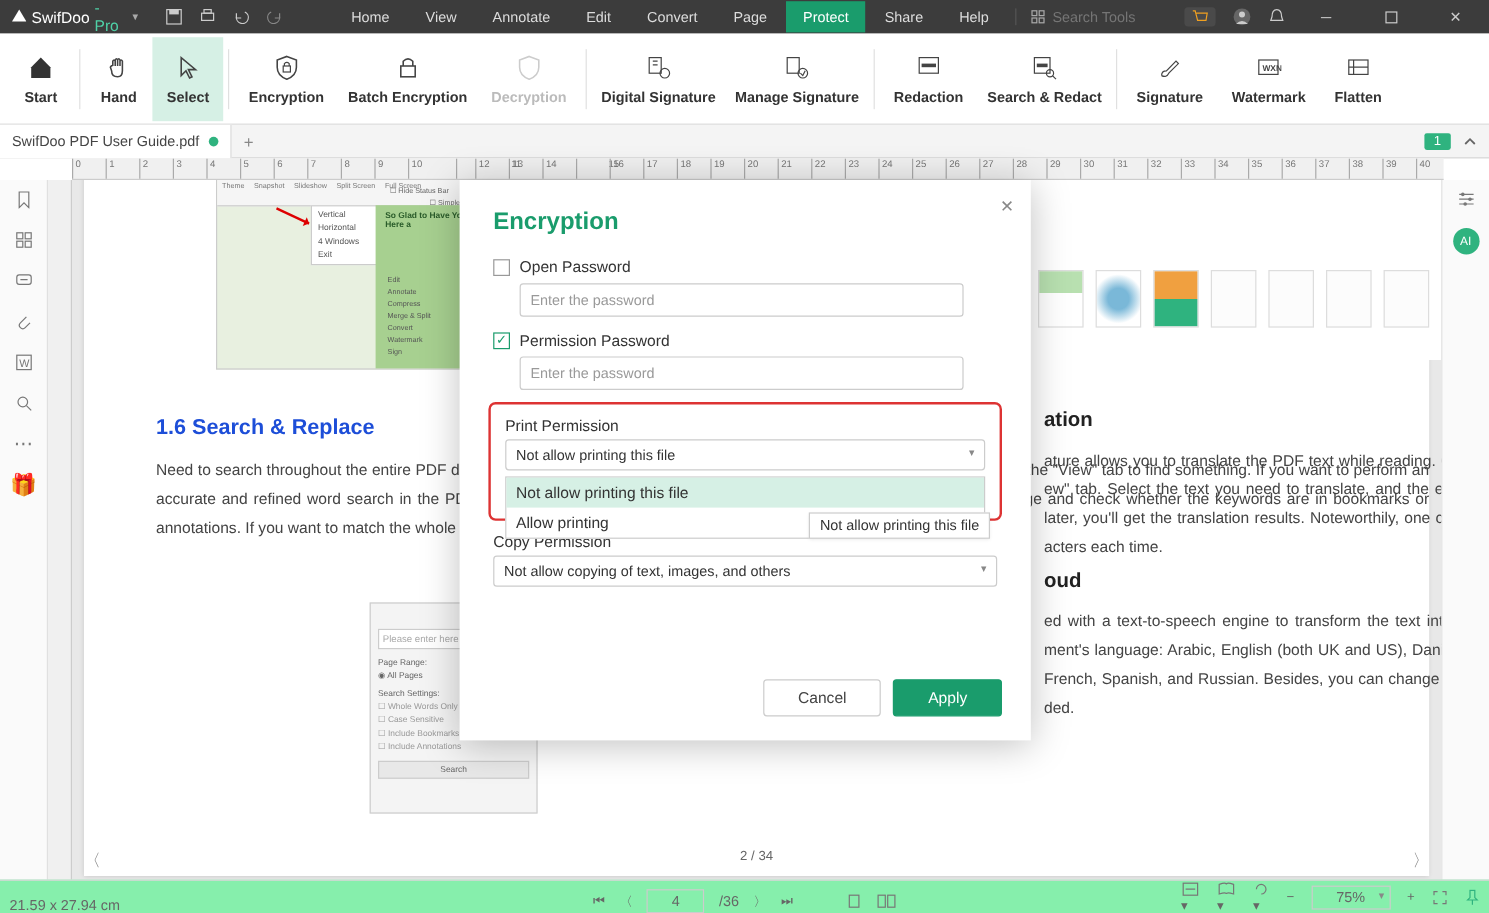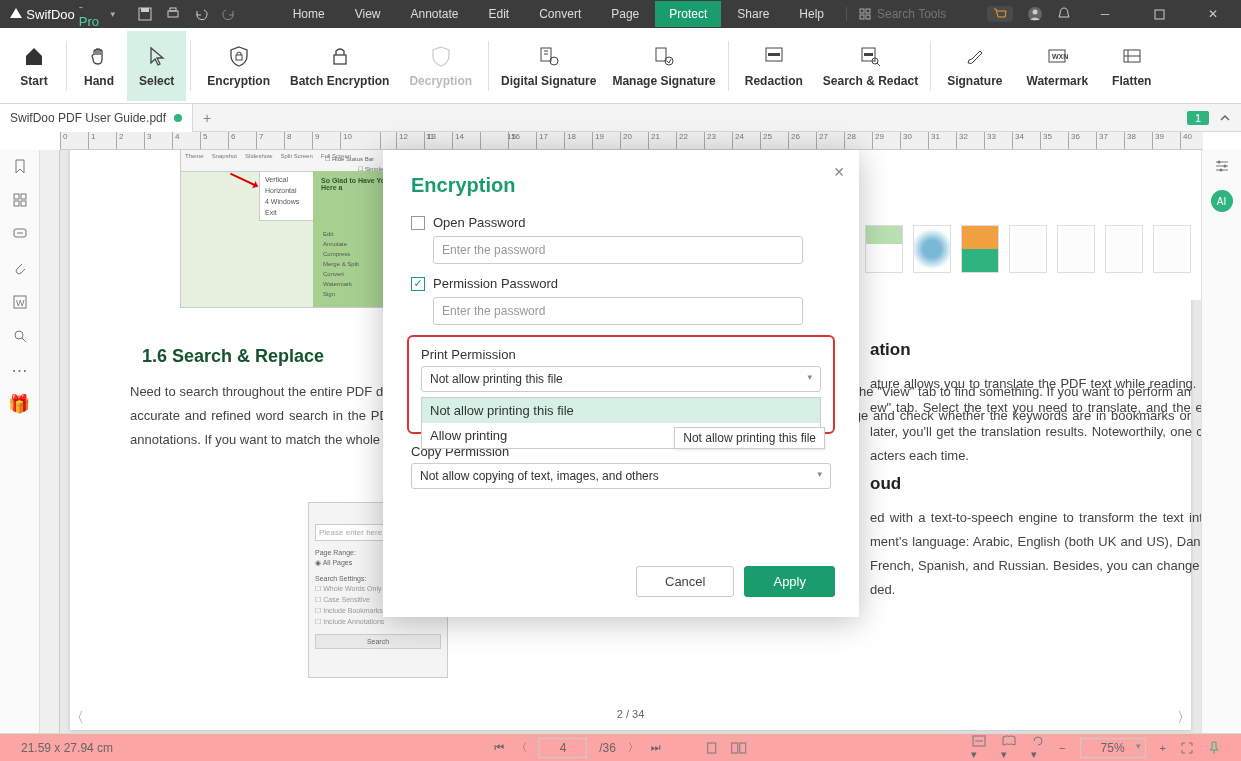--- a/index.html
+++ b/index.html
@@ -61,21 +61,21 @@
   .doc-img-left::before { content: ""; position: absolute; left: 0; top: 0; right: 0; height: 22px; background: #f5f5f5; border-bottom: 1px solid #ccc; }
   .doc-img-left .menu-popup { position: absolute; left: 78px; top: 22px; width: 58px; background: #fff; border: 1px solid #ccc; font-size: 7px; color: #555; padding: 2px; }
   .doc-img-left .menu-popup div { padding: 2px 3px; }
   .doc-img-left .green-area { position: absolute; left: 132px; top: 22px; right: 0; bottom: 0; background: #a7d090; }
   .doc-img-left .side-text { position: absolute; left: 140px; top: 28px; font-size: 7px; color: #2a5c2a; font-weight: bold; }
   .doc-img-left .text-list { position: absolute; left: 142px; top: 80px; font-size: 6px; color: #555; line-height: 10px; }
   .doc-img-left .red-arrow { position: absolute; left: 48px; top: 30px; width: 30px; height: 2px; background: #d00; transform: rotate(25deg); }
   .doc-img-left .red-arrow::after { content: ""; position: absolute; right: -4px; top: -3px; border: 4px solid transparent; border-left-color: #d00; }
   .doc-img-left .toolbar-icons { position: absolute; left: 4px; top: 4px; font-size: 6px; color: #777; display: flex; gap: 8px; }
   
-  .doc-section-title { position: absolute; left: 72px; top: 206px; font-size: 18px; font-weight: bold; color: #14532d; }
+  .doc-section-title { position: absolute; left: 60px; top: 206px; font-size: 18px; font-weight: bold; color: #1d4ed8; }
   .doc-body-text { position: absolute; left: 60px; top: 240px; right: 0; font-size: 13px; color: #444; line-height: 24px; text-align: justify; }
   
   .doc-section-title2 { position: absolute; left: 800px; top: 200px; font-size: 17px; font-weight: bold; color: #222; }
   .doc-body-text2 { position: absolute; left: 800px; top: 232px; width: 340px; font-size: 13px; color: #444; line-height: 24px; text-align: justify; }
   .doc-section-title3 { position: absolute; left: 800px; top: 334px; font-size: 17px; font-weight: bold; color: #222; }
   .doc-body-text3 { position: absolute; left: 800px; top: 366px; width: 340px; font-size: 13px; color: #444; line-height: 24px; text-align: justify; }
   
   .doc-searchbox { position: absolute; left: 238px; top: 362px; width: 140px; height: 176px; background: #f4f4f4; border: 1px solid #ccc; font-size: 8px; color: #666; padding: 6px; }
   .doc-searchbox .sb-title { text-align: right; font-size: 8px; }
   .doc-searchbox .sb-input { background: #fff; border: 1px solid #ccc; padding: 3px; margin-top: 6px; color: #aaa; font-size: 8px; }
@@ -112,21 +112,21 @@
   .dd-opt.hover { background: #d6f0e5; }
   .perm-partial { position: absolute; left: 12px; top: 62px; font-size: 13px; color: #333; z-index: 5; }
   .tooltip { position: absolute; right: 8px; top: 90px; background: #fff; border: 1px solid #ccc; padding: 3px 8px; font-size: 12px; color: #333; box-shadow: 0 1px 3px rgba(0,0,0,0.1); z-index: 20; }
   .copy-label { font-size: 13px; color: #333; margin-top: 46px; }
   .modal-footer { position: absolute; bottom: 20px; right: 24px; display: flex; gap: 10px; }
   .btn { padding: 7px 28px; font-size: 13px; border-radius: 3px; cursor: pointer; }
   .btn-cancel { background: #fff; border: 1px solid #ccc; color: #444; }
   .btn-apply { background: #1a9c6c; border: 1px solid #1a9c6c; color: #fff; }
   
   
-  .statusbar { position: absolute; bottom: 0; left: 0; right: 0; height: 28px; background: #fca5a5; border-top: 1px solid #d8d8d8; display: flex; align-items: center; font-size: 12px; color: #666; padding: 0 21px; }
+  .statusbar { position: absolute; bottom: 0; left: 0; right: 0; height: 28px; background: #86efac; border-top: 1px solid #d8d8d8; display: flex; align-items: flex-end; font-size: 12px; color: #666; padding: 0 8px; }
   .status-dim { }
   .status-nav { position: absolute; left: 50%; transform: translateX(-50%); display: flex; align-items: center; gap: 12px; }
   .nav-btn { color: #666; cursor: pointer; font-size: 11px; }
   .page-box { border: 1px solid #ccc; width: 48px; text-align: center; padding: 2px; font-size: 12px; }
   .status-right { margin-left: auto; display: flex; align-items: center; gap: 14px; }
   .zoom-box { border: 1px solid #ccc; padding: 2px 20px; font-size: 12px; position: relative; }
   .zoom-box::after { content: "▾"; position: absolute; right: 4px; top: 2px; font-size: 9px; color: #888; }
   
   svg { display: block; }
 </style>

